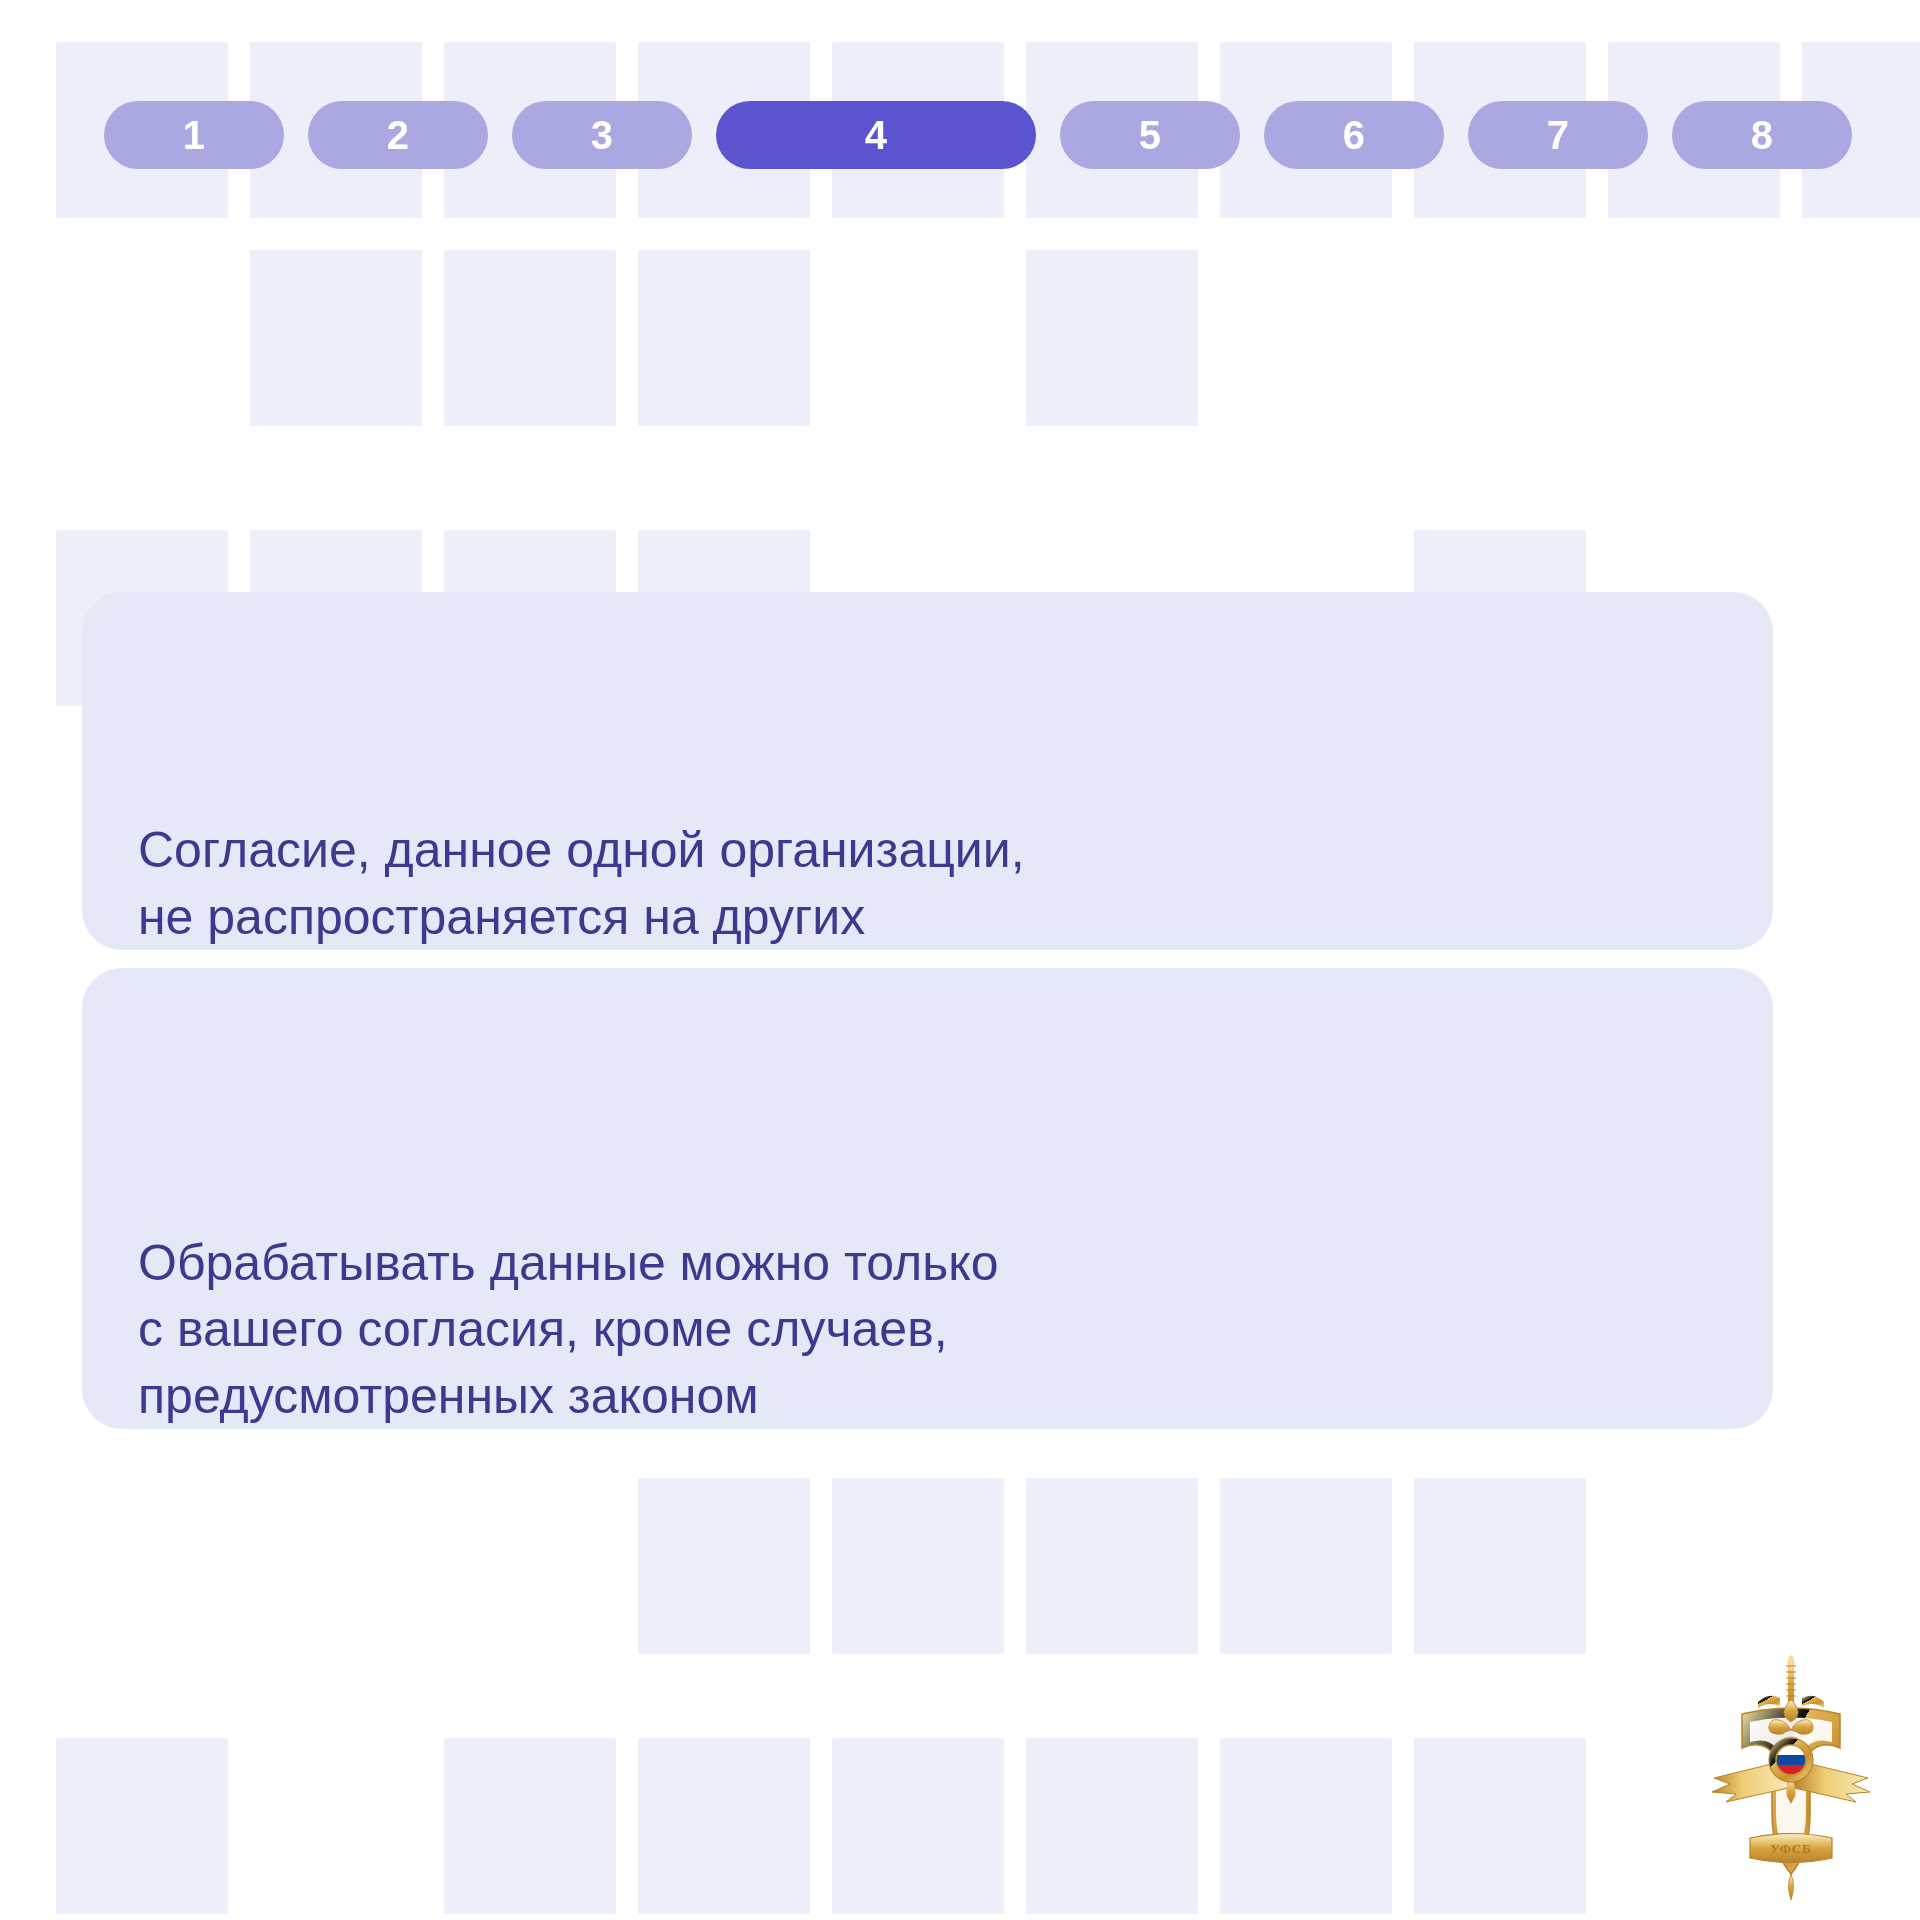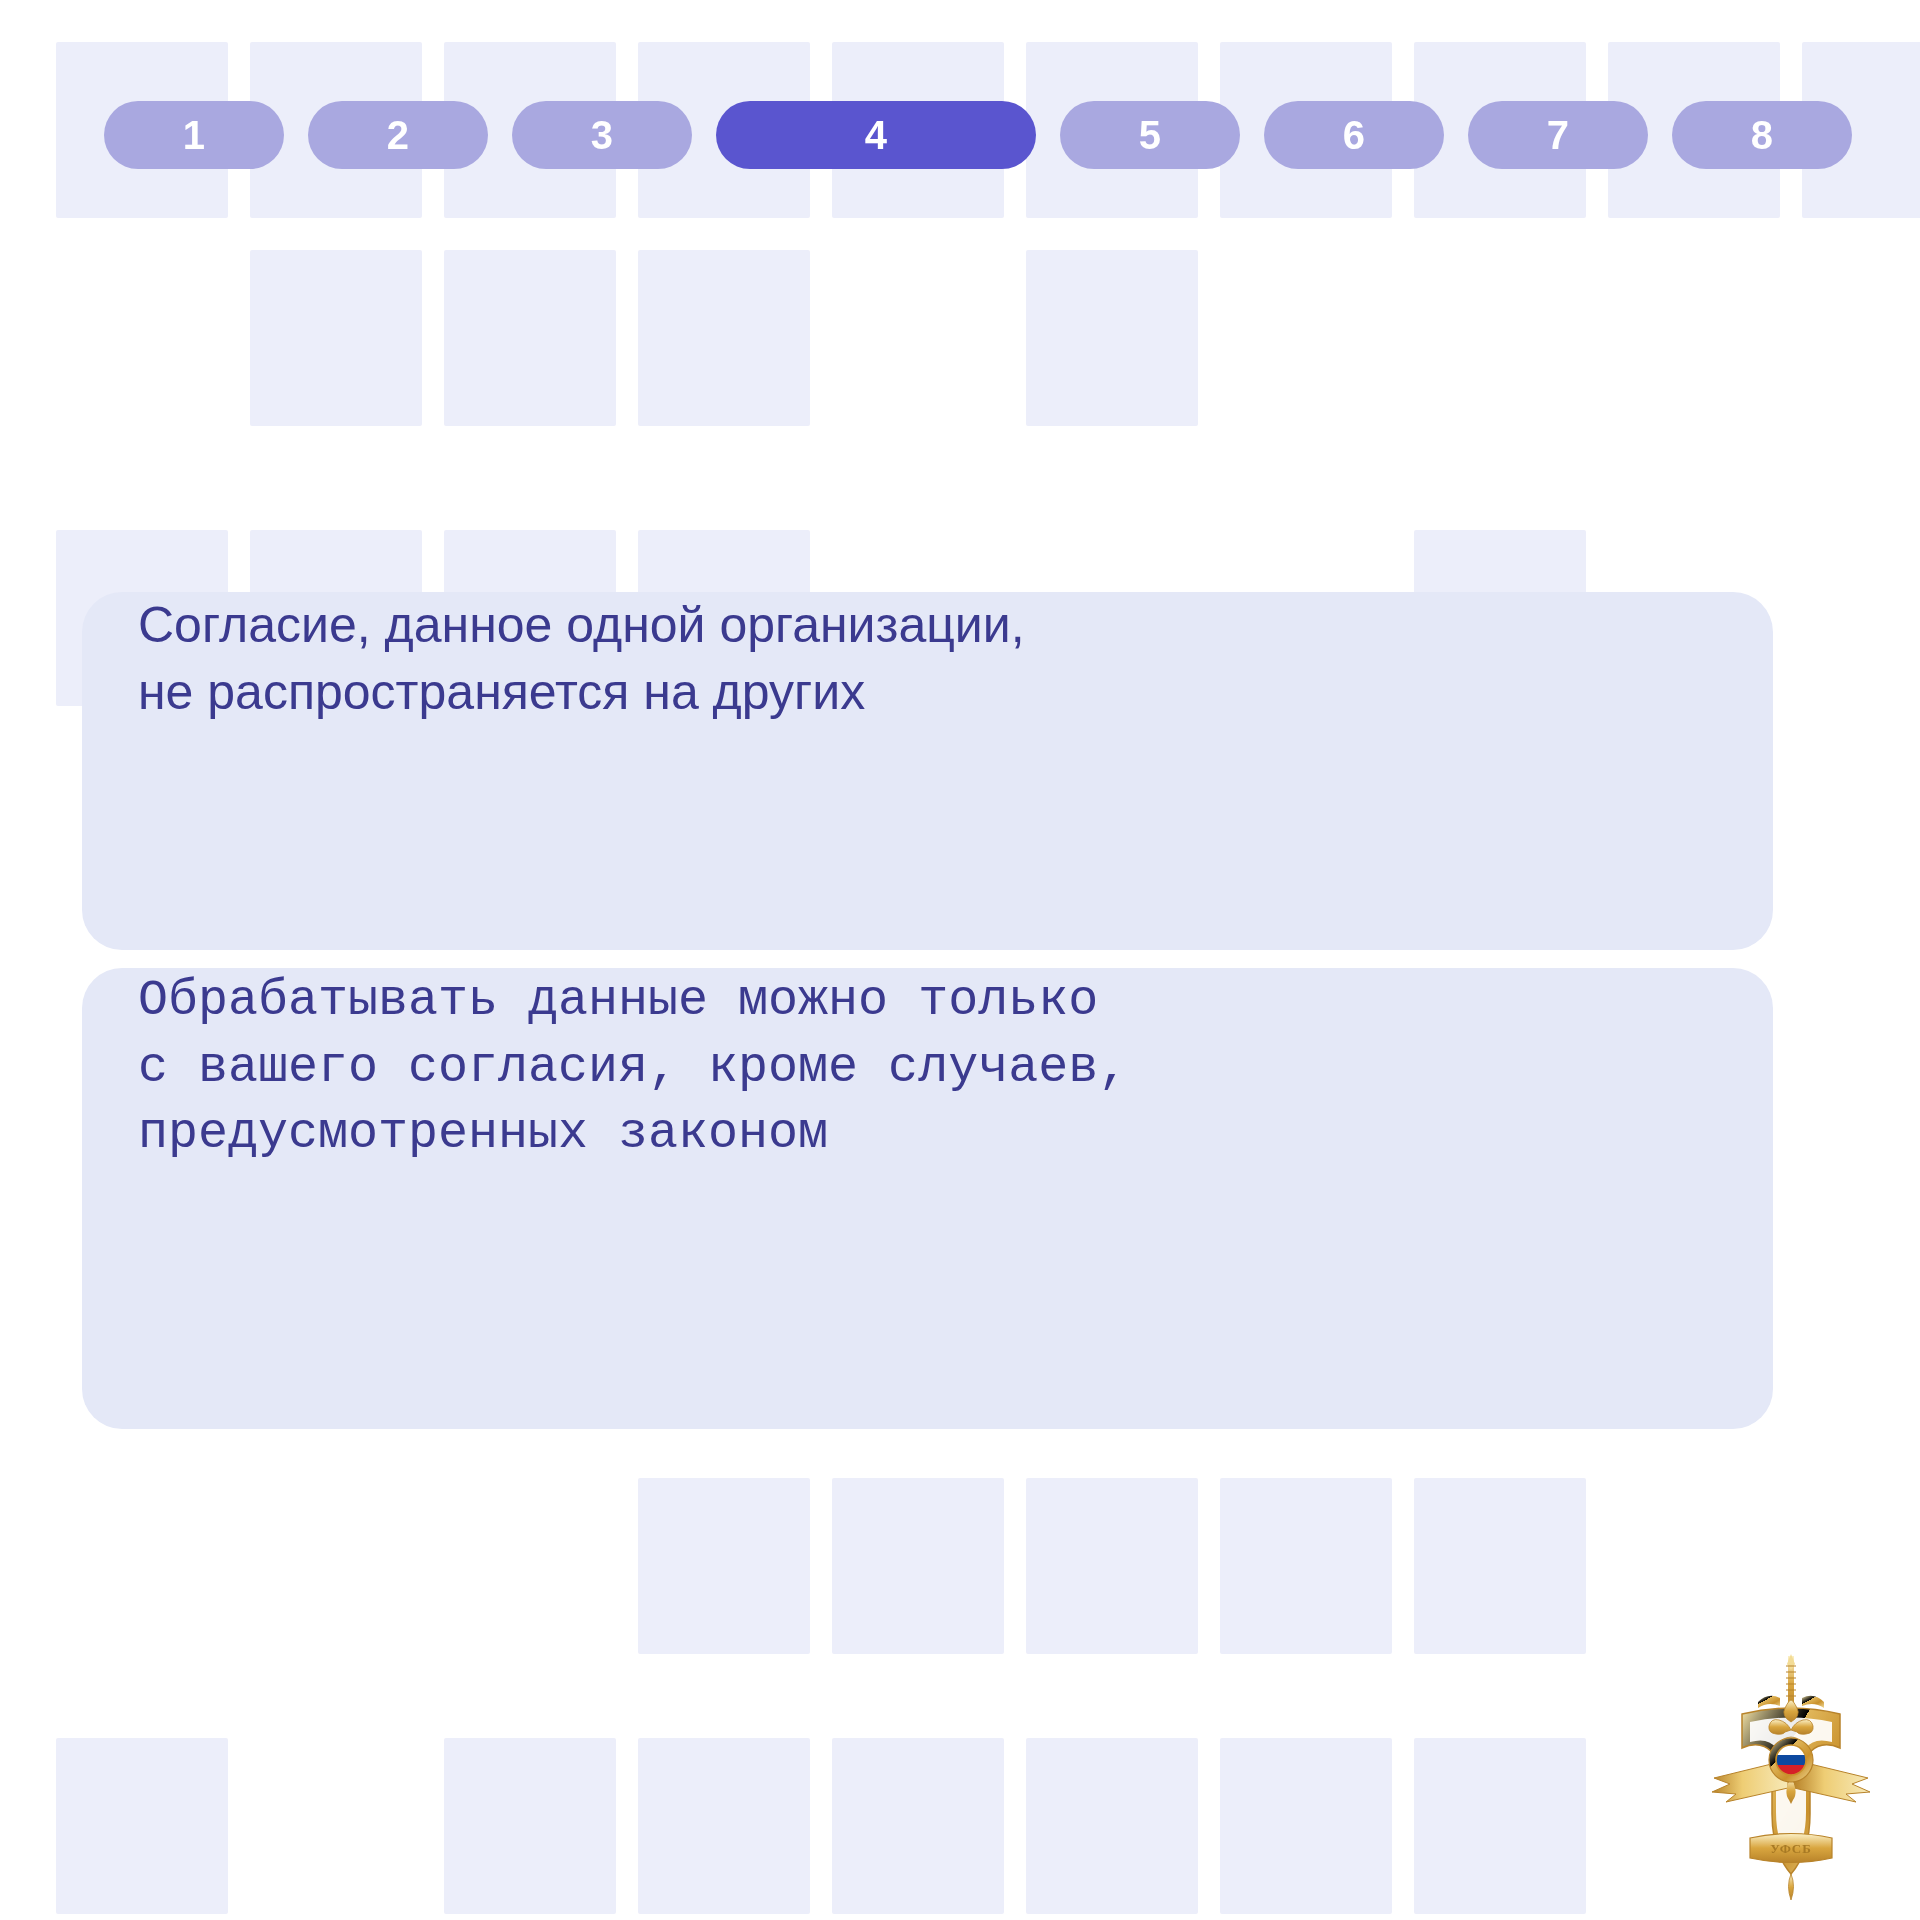--- a/index.html
+++ b/index.html
@@ -90,25 +90,25 @@
   }
   .card {
     background:#e4e8f7;
     border-radius:40px;
     color:#3b3a8f;
     font-size:50px;
     line-height:1.33;
     font-weight:400;
     white-space:pre-line;
     display:flex;
-    align-items:flex-start;
+    align-items:flex-end;
     padding:0 56px;
   }
   .card-1 { height:358px; margin-bottom:18px; }
-  .card-2 { height:461px;font-family:Liberation Mono, monospace; }
+  .card-2 { height:461px; }
 
   
   #emblem {
     position:absolute;
     right:34px;
     bottom:18px;
     width:190px;
     height:250px;
     z-index:4;
   }

